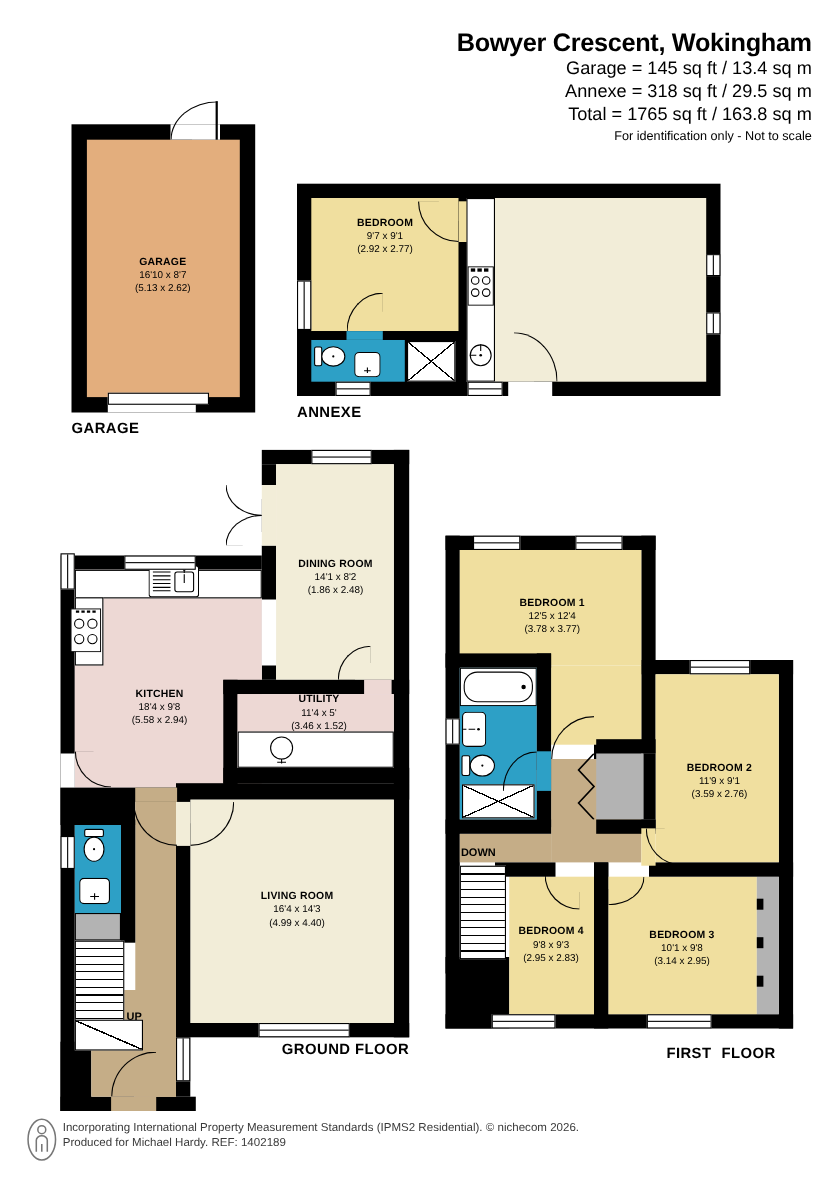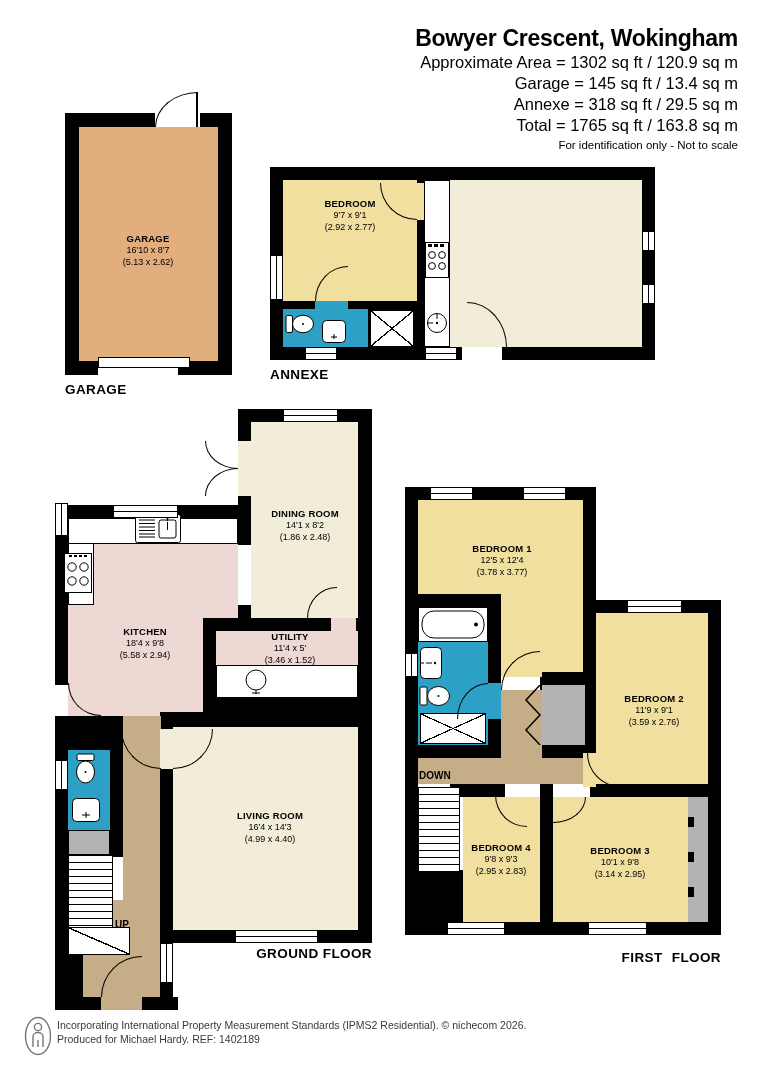--- a/index.html
+++ b/index.html
@@ -41,21 +41,20 @@
   #footerText{position:absolute;left:33px;top:4px;width:620px;font-size:10.5px;line-height:14px;color:#3a3a3a;}
   .z10{z-index:10;} .z15{z-index:15;} .z20{z-index:20;}
 </style>
 </head>
 <body>
 
 <div id="page">
 
   <div id="header">
     <div id="title">Bowyer Crescent, Wokingham</div>
-    <div class="areaLine">Approximate Area = 1302 sq ft / 120.9 sq m</div>
     <div class="areaLine">Garage = 145 sq ft / 13.4 sq m</div>
     <div class="areaLine">Annexe = 318 sq ft / 29.5 sq m</div>
     <div class="areaLine">Total = 1765 sq ft / 163.8 sq m</div>
     <div id="disclaimer">For identification only - Not to scale</div>
   </div>
 
   <div class="plan" style="left:65px;top:88px;width:240px;height:330px;">
     <div class="w" style="left:0;top:25px;width:167px;height:262px;"></div>
     <div class="r z10" style="left:14px;top:39px;width:139px;height:234px;background:#E3AE7D;"></div>
     <div class="gap z15" style="left:90px;top:25px;width:45px;height:14px;background:#fff;"></div>
@@ -361,21 +360,21 @@
     <div class="rlabel" style="left:215px;top:375px;">
       <div class="rname">BEDROOM 3</div>
       <div class="rdim">10'1 x 9'8</div>
       <div class="rdim">(3.14 x 2.95)</div>
     </div>
     <div class="rlabel" style="left:96px;top:372px;">
       <div class="rname">BEDROOM 4</div>
       <div class="rdim">9'8 x 9'3</div>
       <div class="rdim">(2.95 x 2.83)</div>
     </div>
-    <div class="planlabel" style="left:185px;top:463px;width:131px;text-align:right;word-spacing:5px;">FIRST FLOOR</div>
+    <div class="planlabel" style="left:185px;top:463px;width:131px;text-align:center;word-spacing:5px;">FIRST FLOOR</div>
   </div>
 
   <div id="footer">
     <div class="fix" style="left:0;top:2px;">
       <svg width="28" height="40" viewBox="0 0 28 40">
           <ellipse cx="14" cy="20" rx="12.5" ry="18.5" fill="none" stroke="#777" stroke-width="1.4"></ellipse>
           <circle cx="14" cy="11" r="3.6" fill="none" stroke="#777" stroke-width="1.4"></circle>
           <path d="M9 31 V20.5 a5 4 0 0 1 10 0 V31 M14 24 v7" fill="none" stroke="#777" stroke-width="1.4"></path>
         </svg>
     </div>

